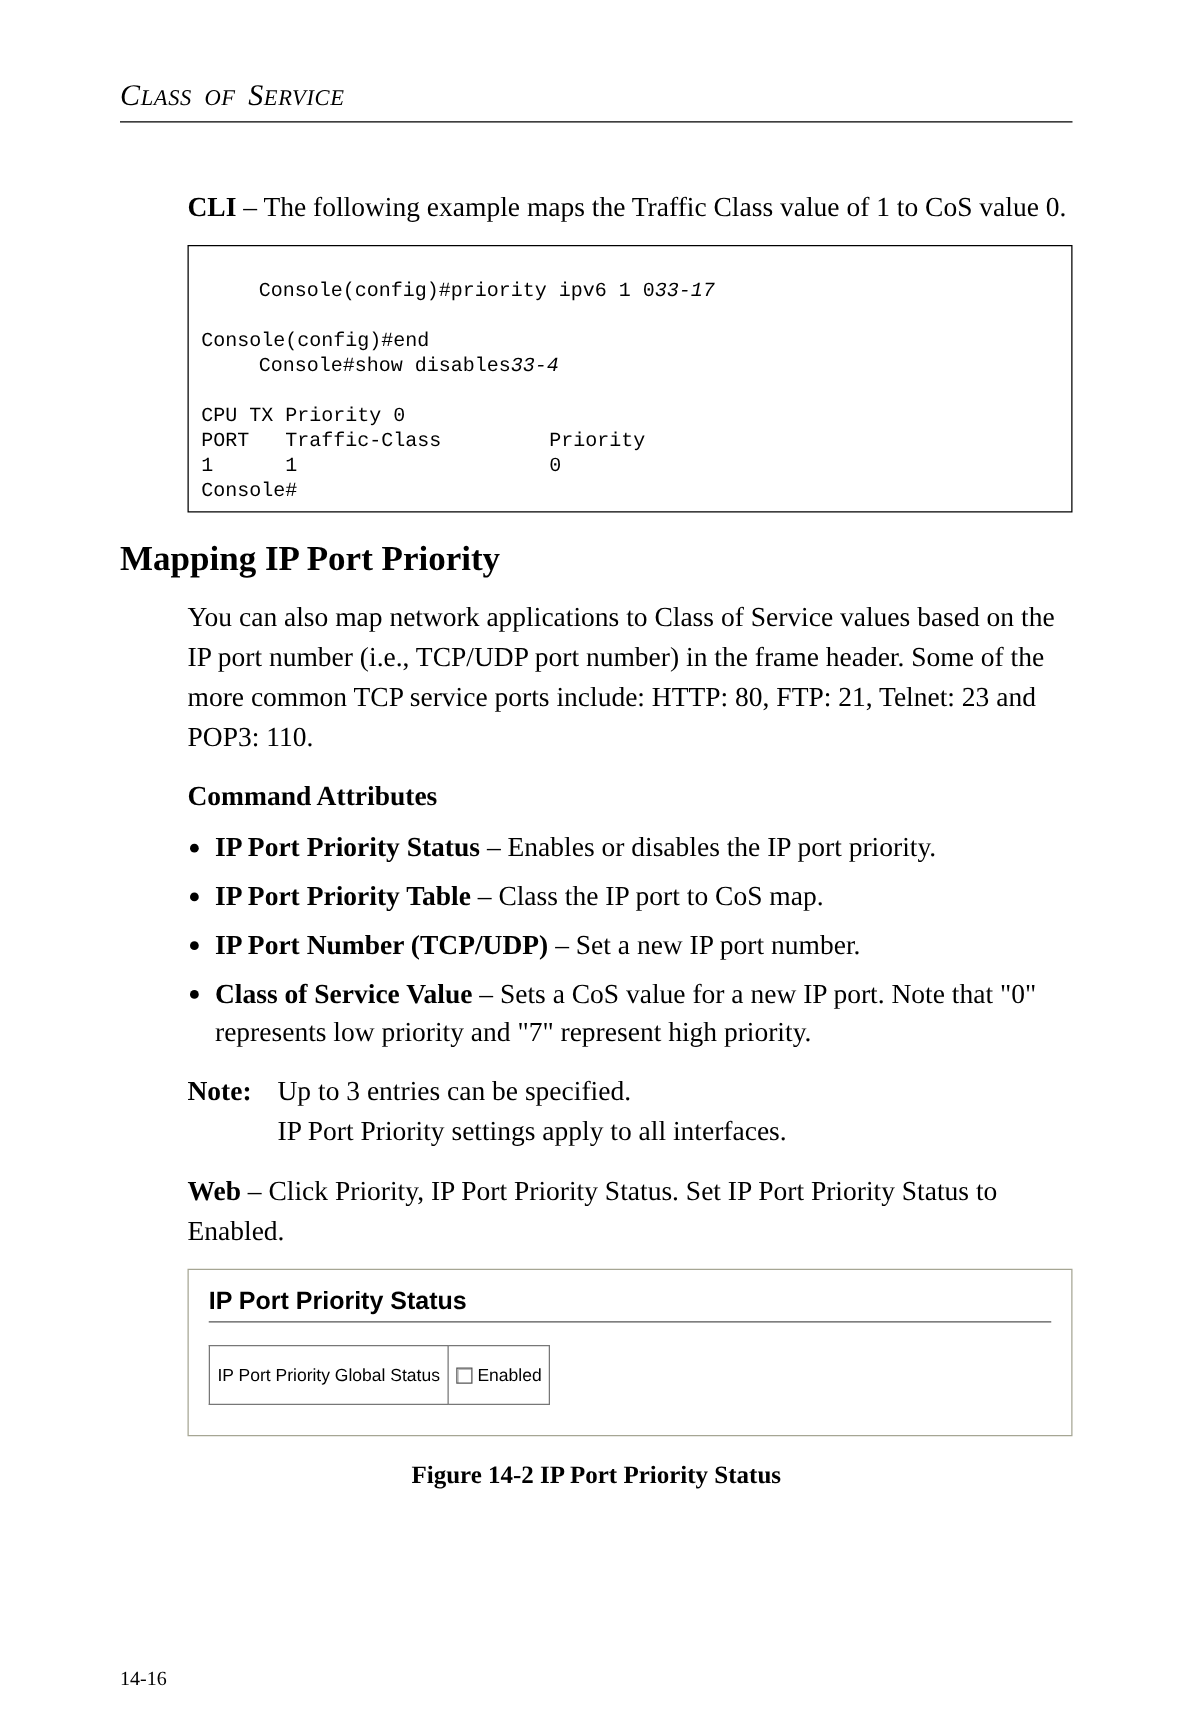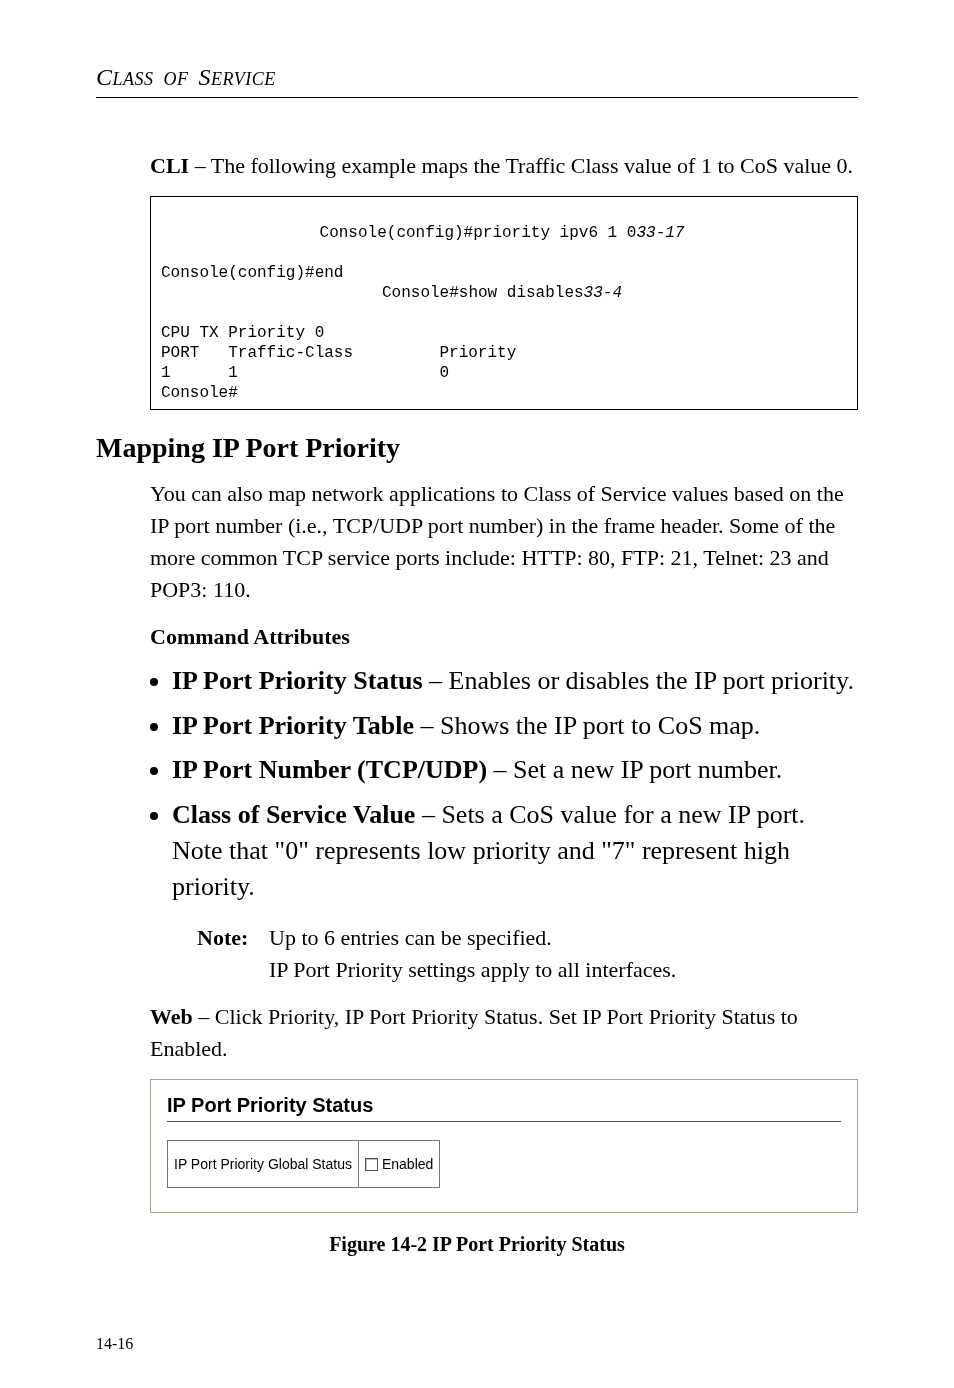--- a/index.html
+++ b/index.html
@@ -49,21 +49,22 @@
     margin: 0 0 22px 54px;
     padding: 6px 10px;
     border: 1px solid #000;
     font-family: 'Courier New', Courier, monospace;
     font-size: 16px;
     white-space: pre;
     line-height: 1.25;
   }
   .code-row {
     display: flex;
-    justify-content: center;
+    justify-content: flex-start;
+    margin-left: 46px;
   }
   .code-ref {
     font-style: italic;
     padding-right: 4px;
   }
   h2.section {
     margin: 8px 0 14px 0;
     font-size: 28px;
     font-weight: bold;
     font-family: Garamond, 'Times New Roman', serif;
@@ -71,27 +72,26 @@
   .cmd-attr {
     font-weight: bold;
     margin: 16px 0 10px 0;
   }
   ul.bullets {
     margin: 2px 0 16px 0;
     padding-left: 22px;
   }
   ul.bullets li {
     margin-bottom: 8px;
-    font-size: 26px;
+    font-size: 22px;
     line-height: 1.4;
   }
   .note-block {
     display: flex;
     margin-bottom: 16px;
-    margin-left: 47px;
   }
   .note-label {
     font-weight: bold;
     width: 72px;
     flex-shrink: 0;
   }
   .note-content {
     flex: 1;
   }
   .figure-box {
@@ -177,29 +177,29 @@
 
   <h2 class="section">Mapping IP Port Priority</h2>
 
   <div class="body-text">
     <p class="para">You can also map network applications to Class of Service values based on the IP port number (i.e., TCP/UDP port number) in the frame header. Some of the more common TCP service ports include: HTTP: 80, FTP: 21, Telnet: 23 and POP3: 110.</p>
 
     <p class="cmd-attr">Command Attributes</p>
 
     <ul class="bullets">
       <li><b>IP Port Priority Status</b><span> – Enables or disables the IP port priority.</span></li>
-      <li><b>IP Port Priority Table</b><span> – Shows the IP port to CoS map.</span></li>
+      <li><b>IP Port Priority Table</b><span> – Class the IP port to CoS map.</span></li>
       <li><b>IP Port Number (TCP/UDP)</b><span> – Set a new IP port number.</span></li>
       <li><b>Class of Service Value</b><span> – Sets a CoS value for a new IP port. Note that "0" represents low priority and "7" represent high priority.</span></li>
     </ul>
 
     <div class="note-block">
       <div class="note-label">Note:</div>
       <div class="note-content">
-        <div>Up to 6 entries can be specified.</div>
+        <div>Up to 3 entries can be specified.</div>
         <div>IP Port Priority settings apply to all interfaces.</div>
       </div>
     </div>
 
     <p class="para">
       <b>Web</b><span> – Click Priority, IP Port Priority Status. Set IP Port Priority Status to Enabled.</span>
     </p>
   </div>
 
   <div class="figure-box">

